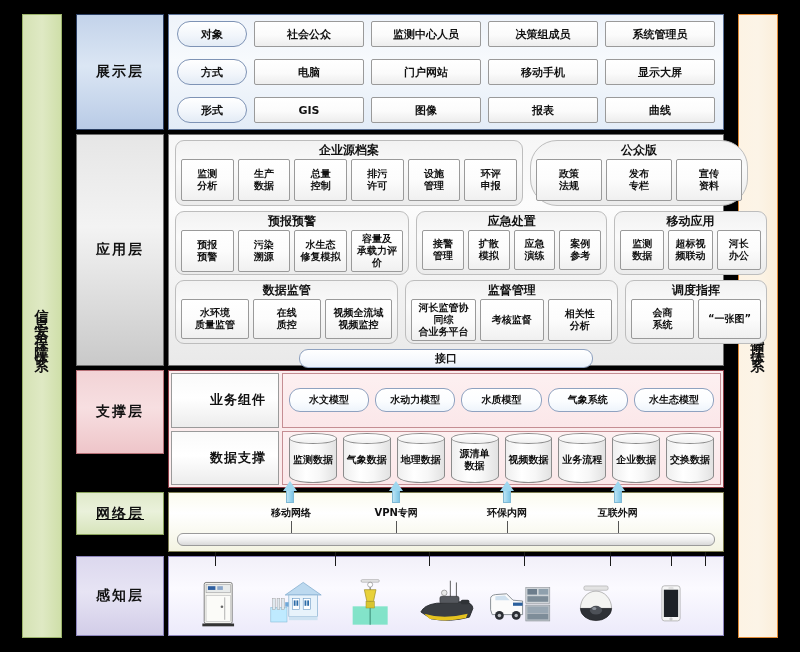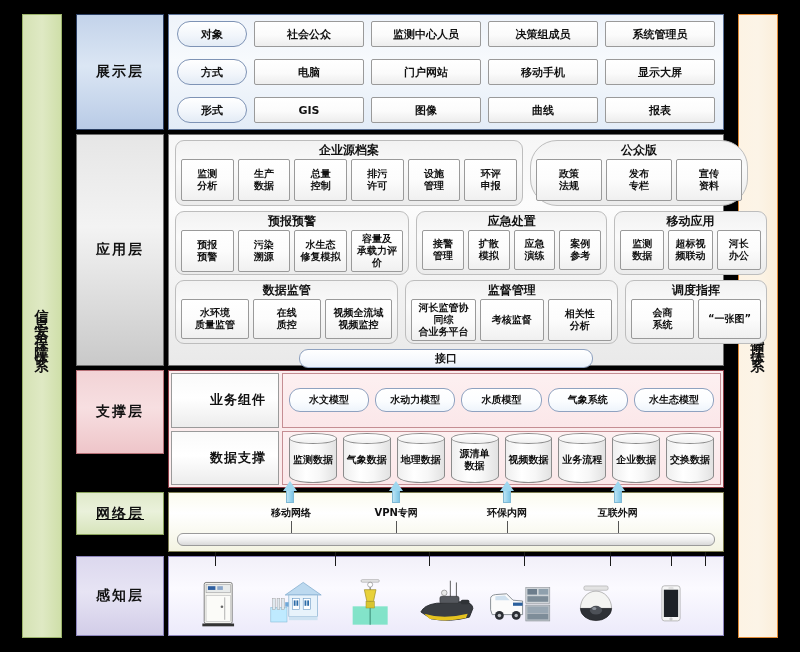--- a/index.html
+++ b/index.html
@@ -258,22 +258,22 @@
         <div class="pill">方式</div>
         <div class="rect">电脑</div>
         <div class="rect">门户网站</div>
         <div class="rect">移动手机</div>
         <div class="rect">显示大屏</div>
       </div>
       <div class="pres-row">
         <div class="pill">形式</div>
         <div class="rect">GIS</div>
         <div class="rect">图像</div>
+        <div class="rect">报表</div>
         <div class="rect">曲线</div>
-        <div class="rect">报表</div>
       </div>
     </div>
 
   <div class="panel" id="p-app">
       <div class="app-row" style="height: 66px;">
         <div class="group" style="flex: 0 0 62%;">
           <div class="group-title">企业源档案</div>
           <div class="group-items">
             <div class="cell">监测
 分析</div>

